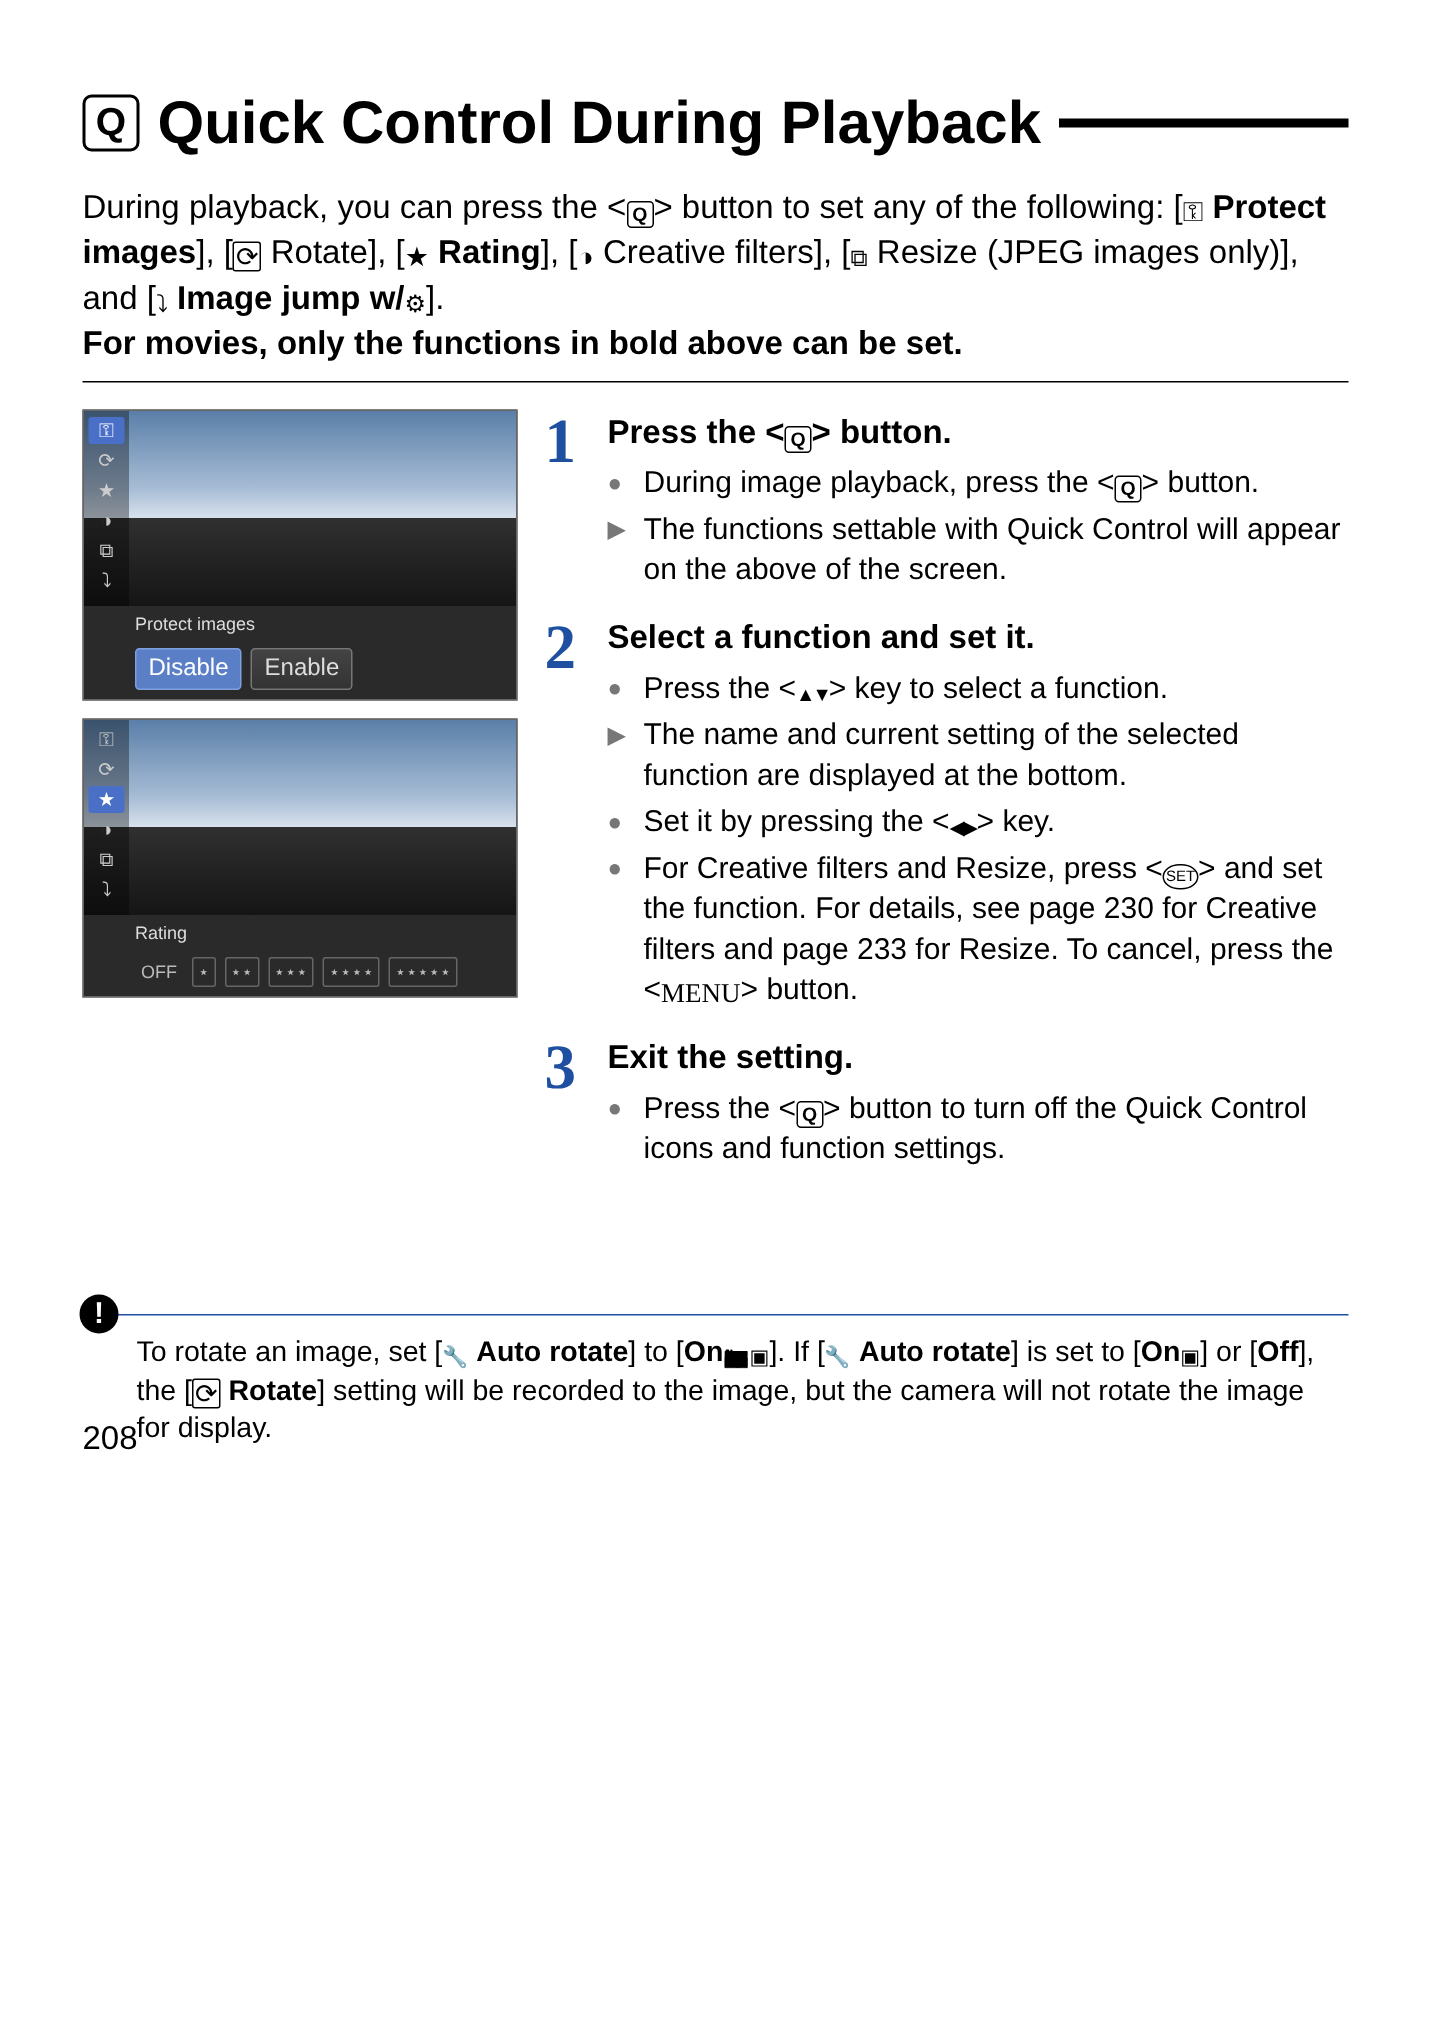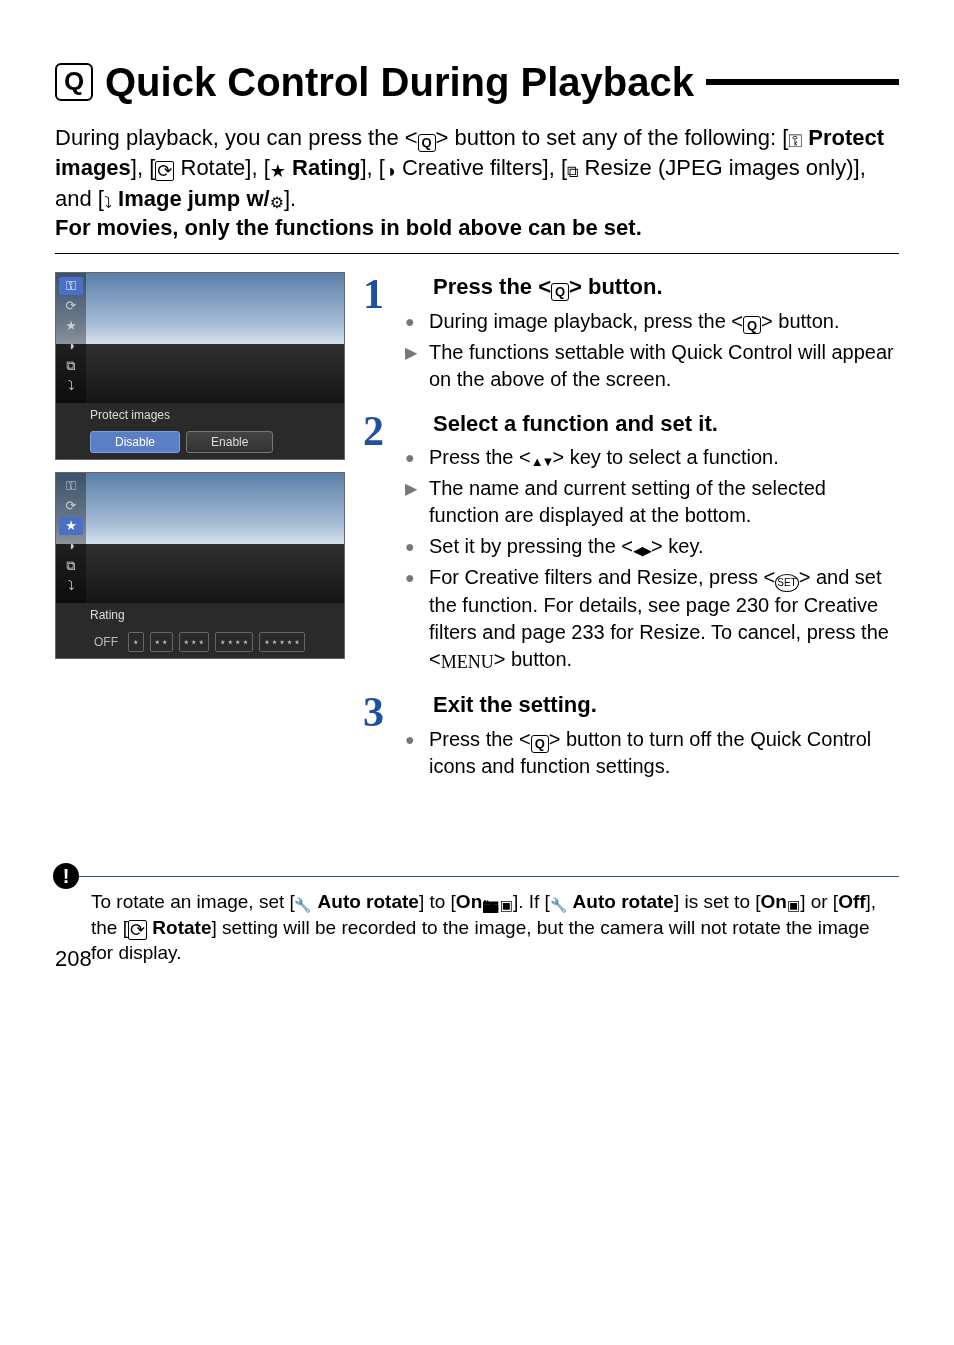--- a/index.html
+++ b/index.html
@@ -88,43 +88,43 @@
     align-items:center;
     gap:6px;
     padding: 4px 6px 6px 34px;
     flex-wrap: wrap;
   }
   .thumb-label { color:#ddd; font-size:12px; margin-right:auto; width:100%; margin-bottom:2px;}
   .btn-ghost {
     border:1px solid #777;
     color:#ddd;
     background: linear-gradient(#444,#333);
-    padding: 2px 24px;
+    padding: 2px 8px;
     border-radius: 3px;
-    font-size:12px;
+    font-size:16px;
   }
   .btn-ghost.sel { background:#5a7fc7; border-color:#7ea0e0; color:#fff;}
   .opt-ico {
     color:#bbb;
     font-size:12px;
     padding: 0 4px;
   }
   .opt-ico.group { border:1px solid #666; border-radius:2px; padding:1px 3px;}
 
   .step { position: relative; padding-left: 42px; margin-bottom: 16px; }
   .step-num {
     position:absolute;
     left:0;
     top:-6px;
     font-size:42px;
     font-weight:bold;
     color:#1e4fa0;
     font-family: Georgia, 'Times New Roman', serif;
   }
-  .step-title { font-weight: bold; font-size: 22px; margin-bottom: 6px; margin-left: 28px; }
+  .step-title { font-weight: bold; font-size: 22px; margin-bottom: 6px; }
   .bullet-list { list-style: none; padding:0; }
   .bullet-list li {
     position: relative;
     padding-left: 24px;
     font-size: 20px;
     margin-bottom: 4px;
   }
   .bullet-list li .marker {
     position:absolute;
     left:0;

